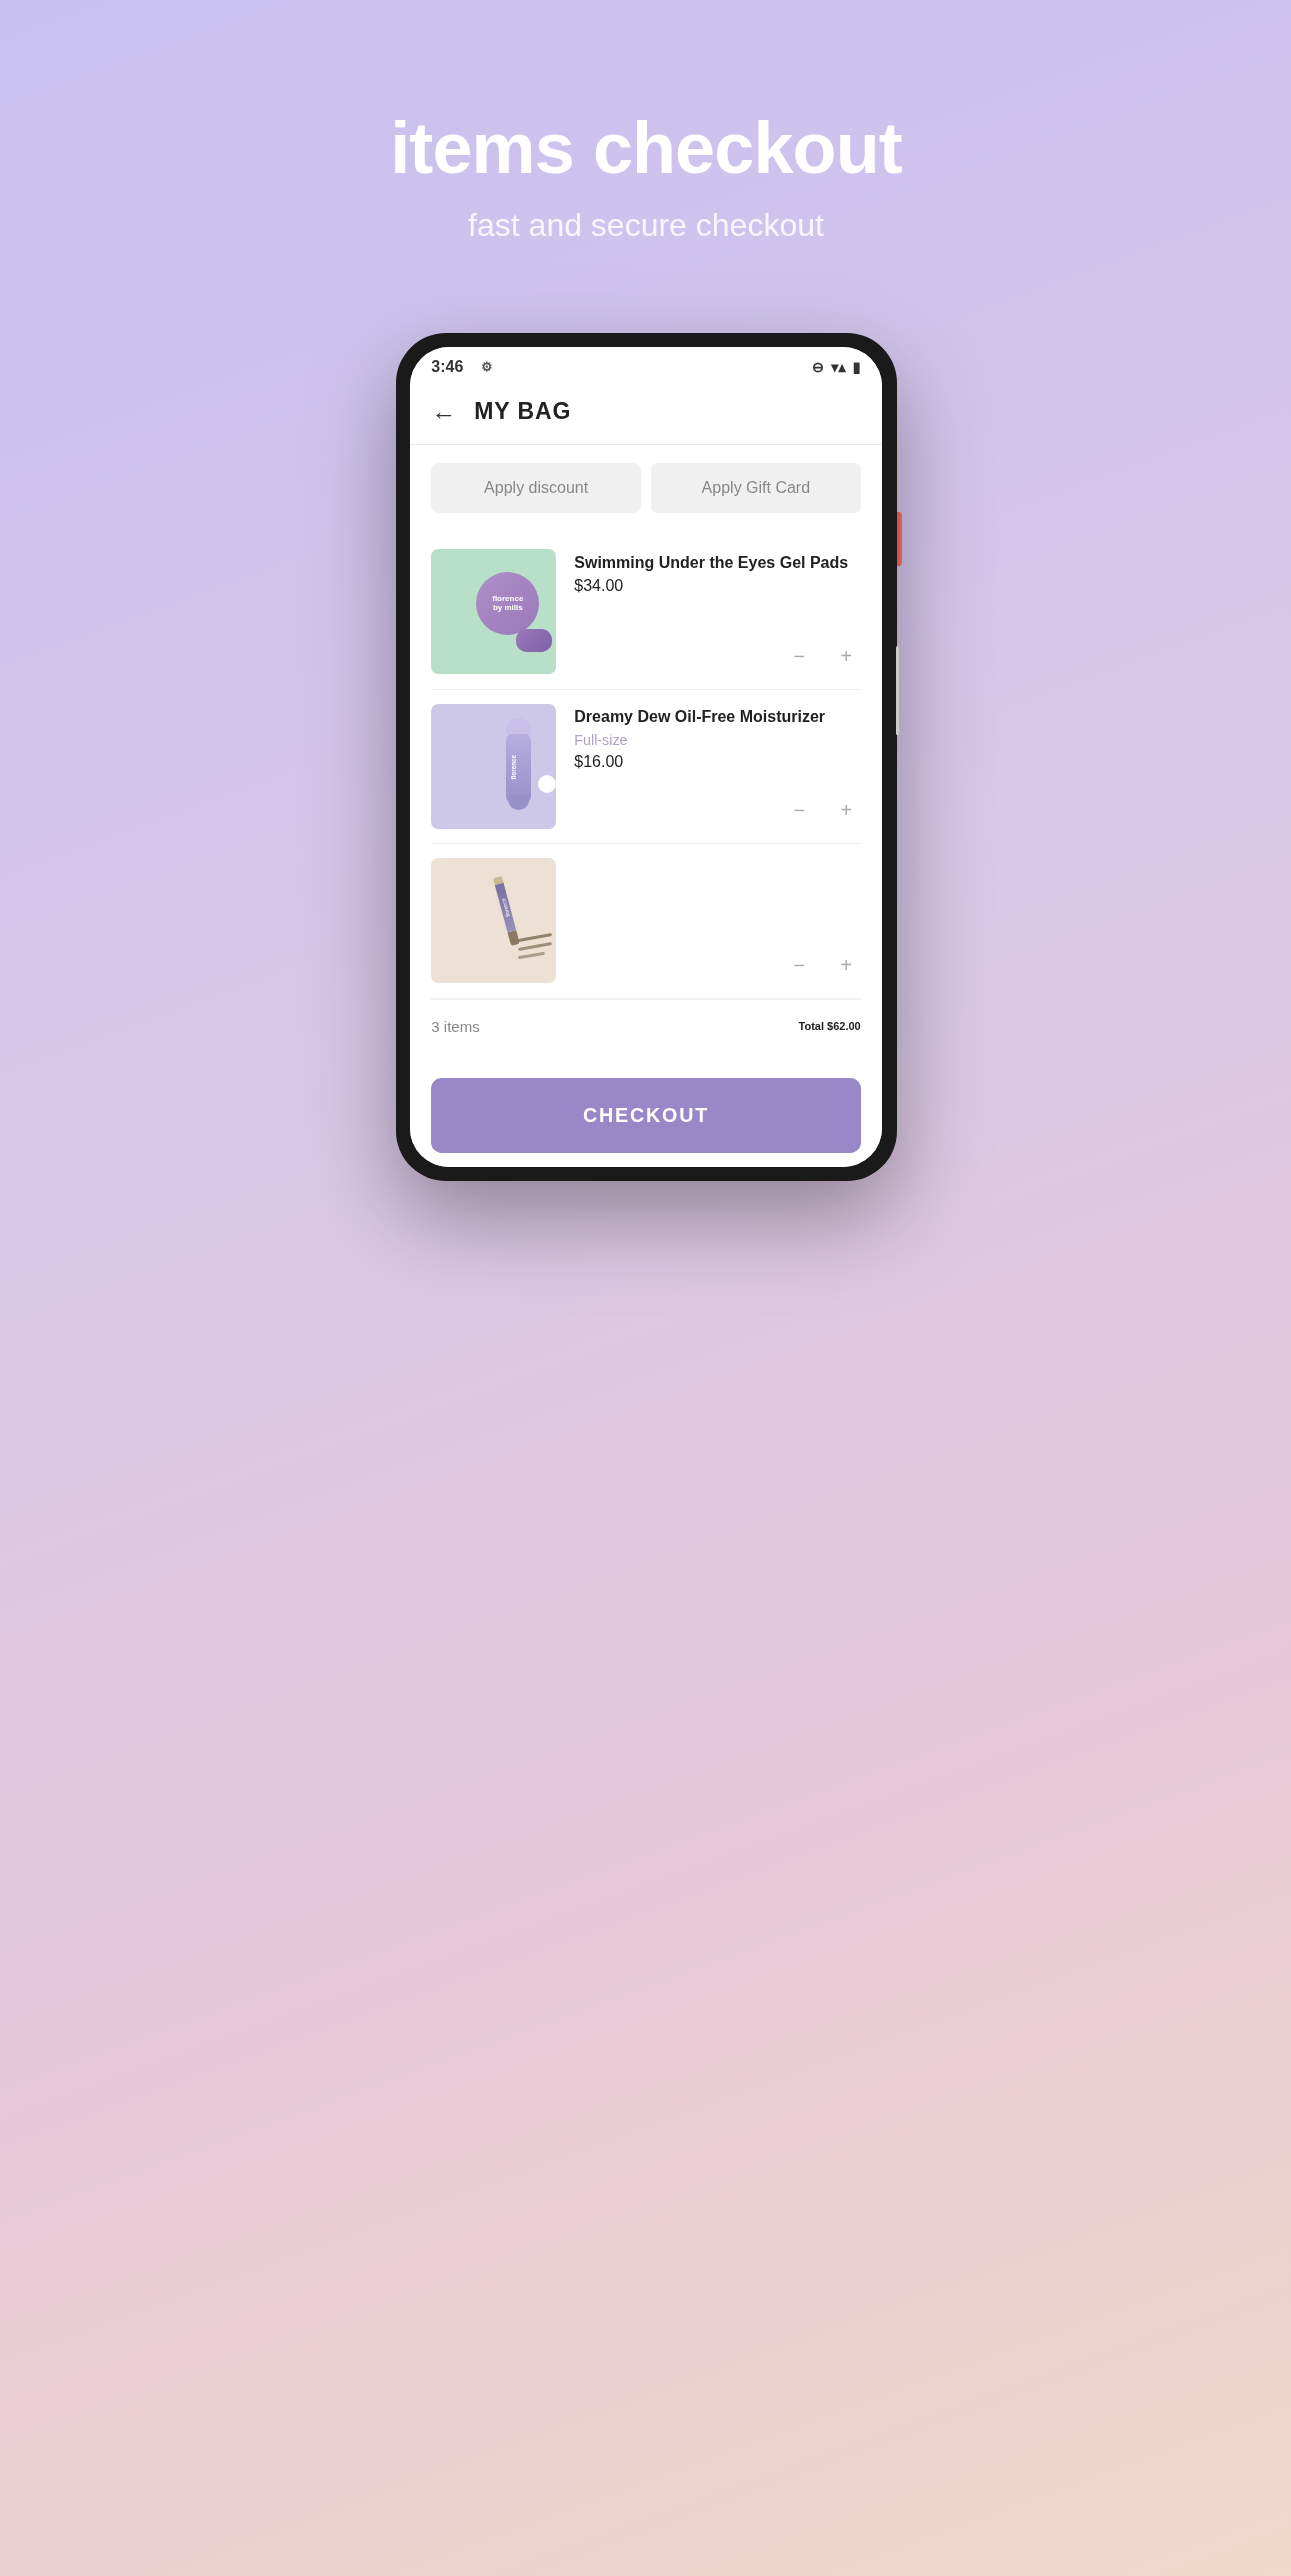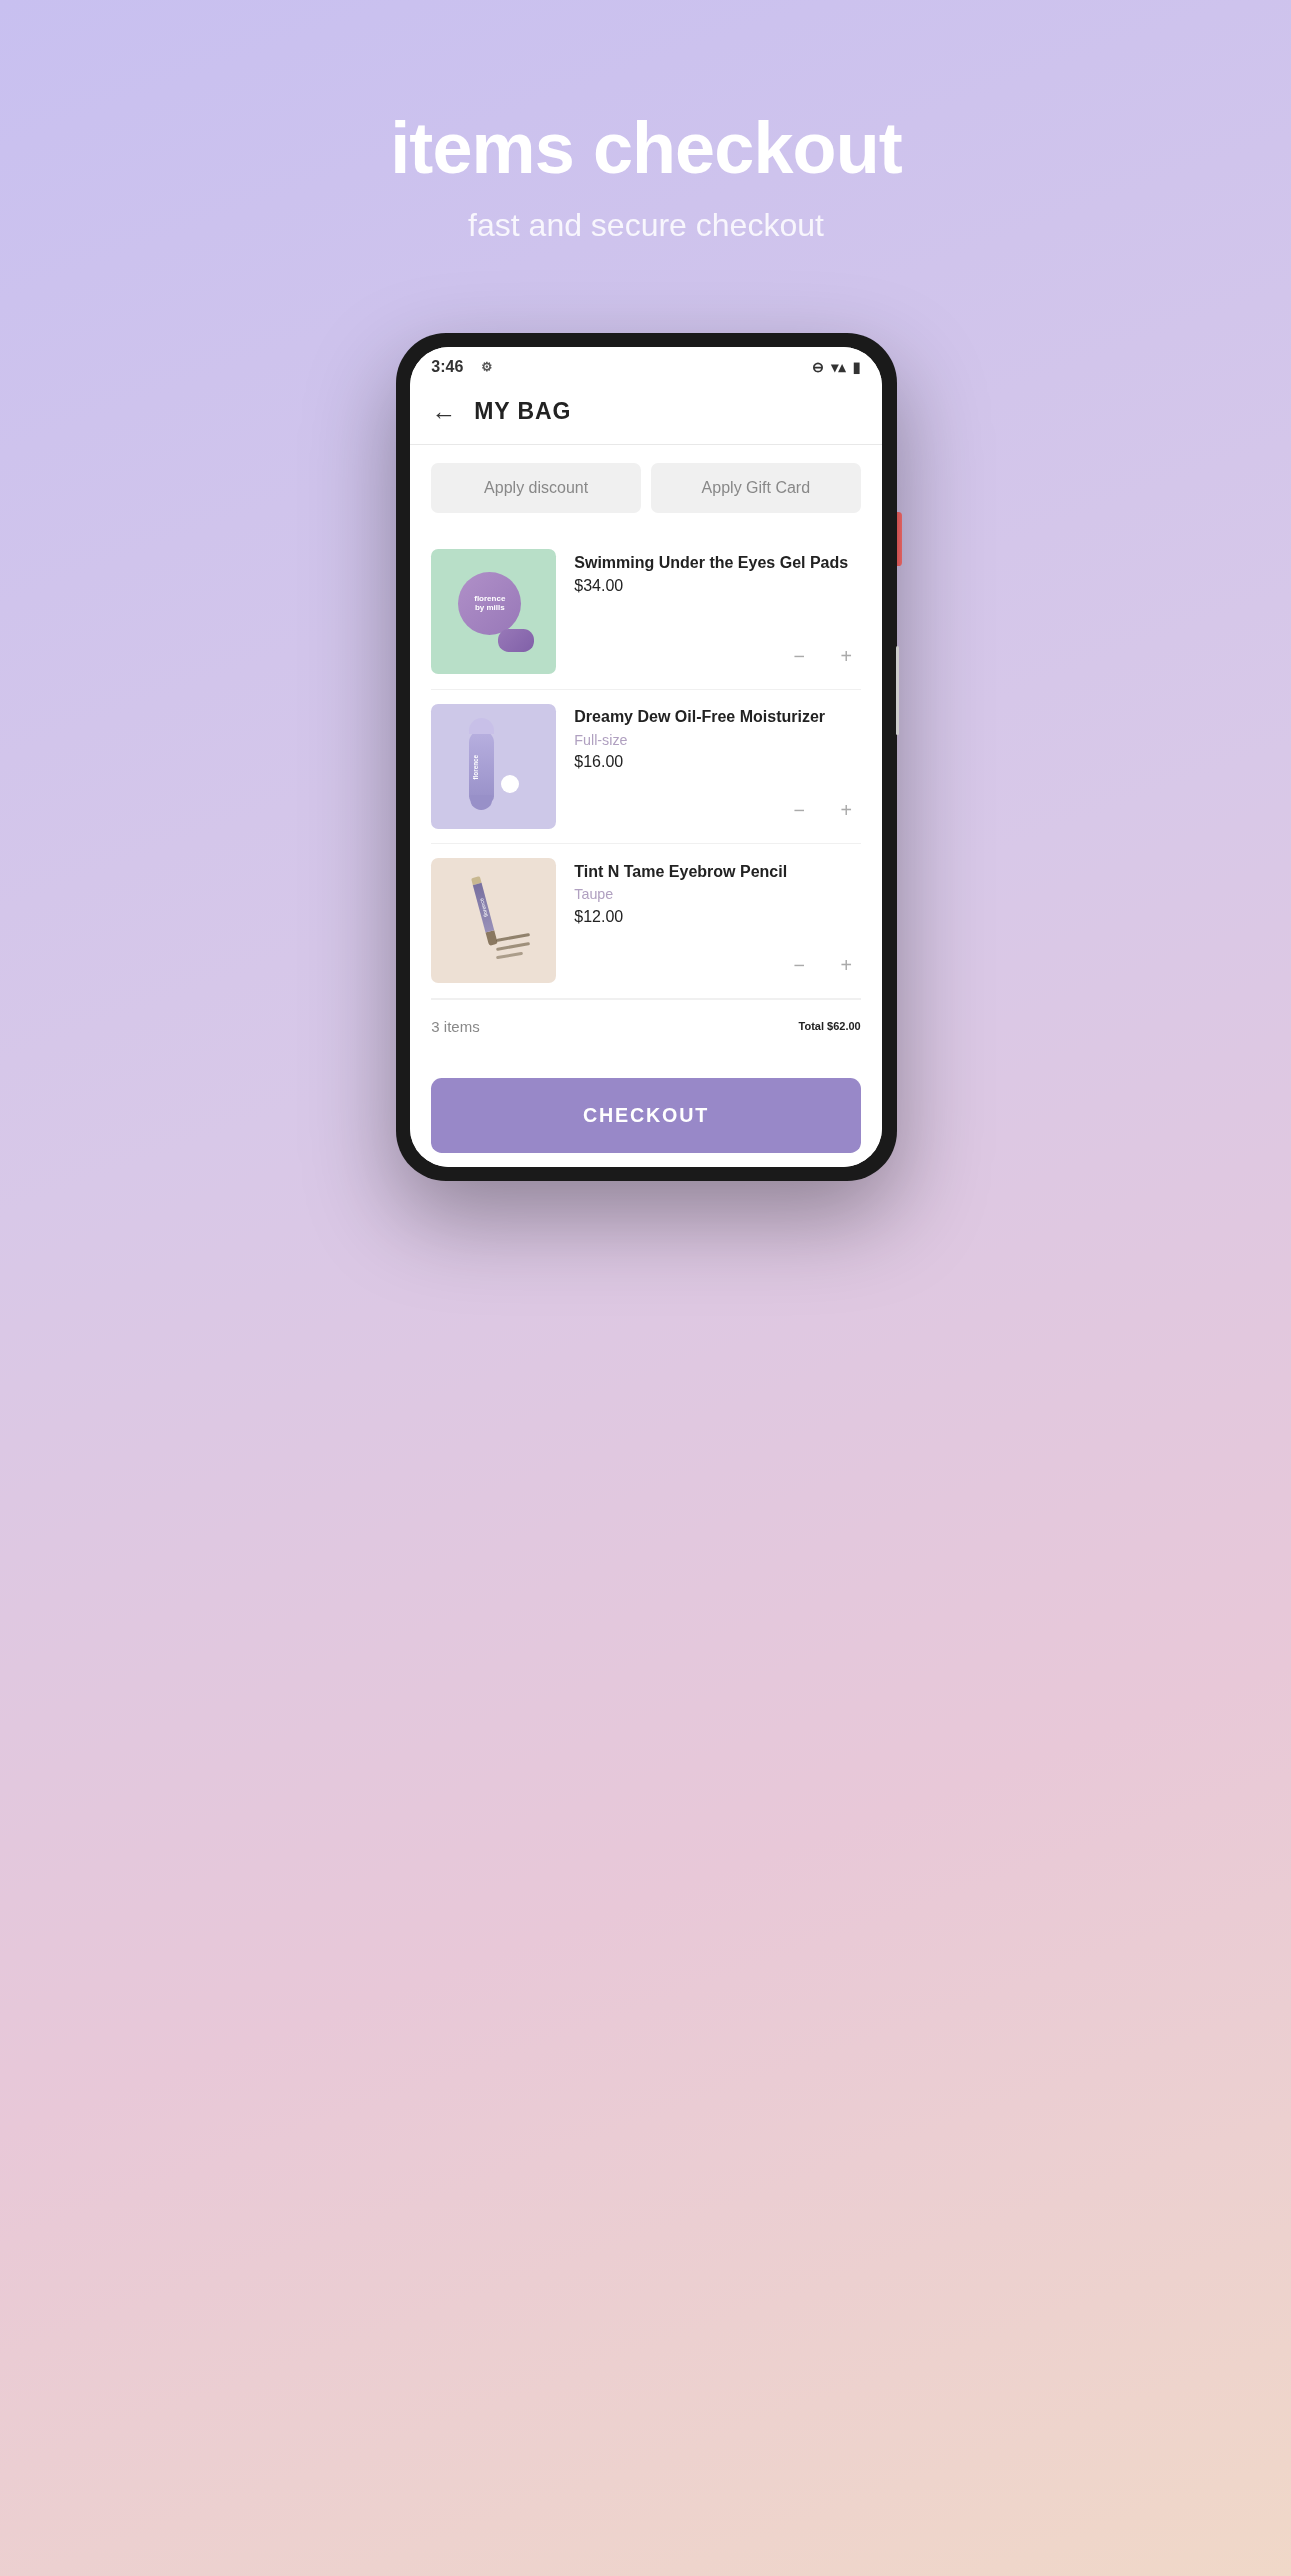--- a/index.html
+++ b/index.html
@@ -159,21 +159,21 @@
     .item-image.beige {
       background: #ede0d4;
     }
 
     
     .product-illustration {
       width: 100%;
       height: 100%;
       display: flex;
       align-items: center;
-      justify-content: center;
+      justify-content: flex-end;
     }
 
     
     .gel-pads-visual {
       position: relative;
       width: 89px;
       height: 89px;
     }
 
     .gel-pads-circle {
@@ -461,25 +461,20 @@
                 </div>
 
                 <div style="position:absolute;bottom:13.4px;right:4.5px;">
                   <div style="width:34px;height:2.7px;background:#6a5a40;border-radius:1.8px;margin-bottom:6.3px;transform:rotate(-10deg);opacity:0.7;"></div>
                   <div style="width:34px;height:2.7px;background:#6a5a40;border-radius:1.8px;margin-bottom:6.3px;transform:rotate(-10deg);opacity:0.6;"></div>
                   <div style="width:27px;height:2.7px;background:#6a5a40;border-radius:1.8px;transform:rotate(-10deg);opacity:0.5;"></div>
                 </div>
               </div>
             </div>
           </div>
-          <div class="item-details">
-            <div class="item-name">Tint N Tame Eyebrow Pencil</div>
-            <div class="item-variant">Taupe</div>
-            <div class="item-price">$12.00</div>
-          </div>
           <div class="qty-controls">
             <button class="qty-btn">−</button>
             <button class="qty-btn">+</button>
           </div>
         </div>
 
       </div>
 
       <div class="cart-footer">
         <span class="items-count">3 items</span>

